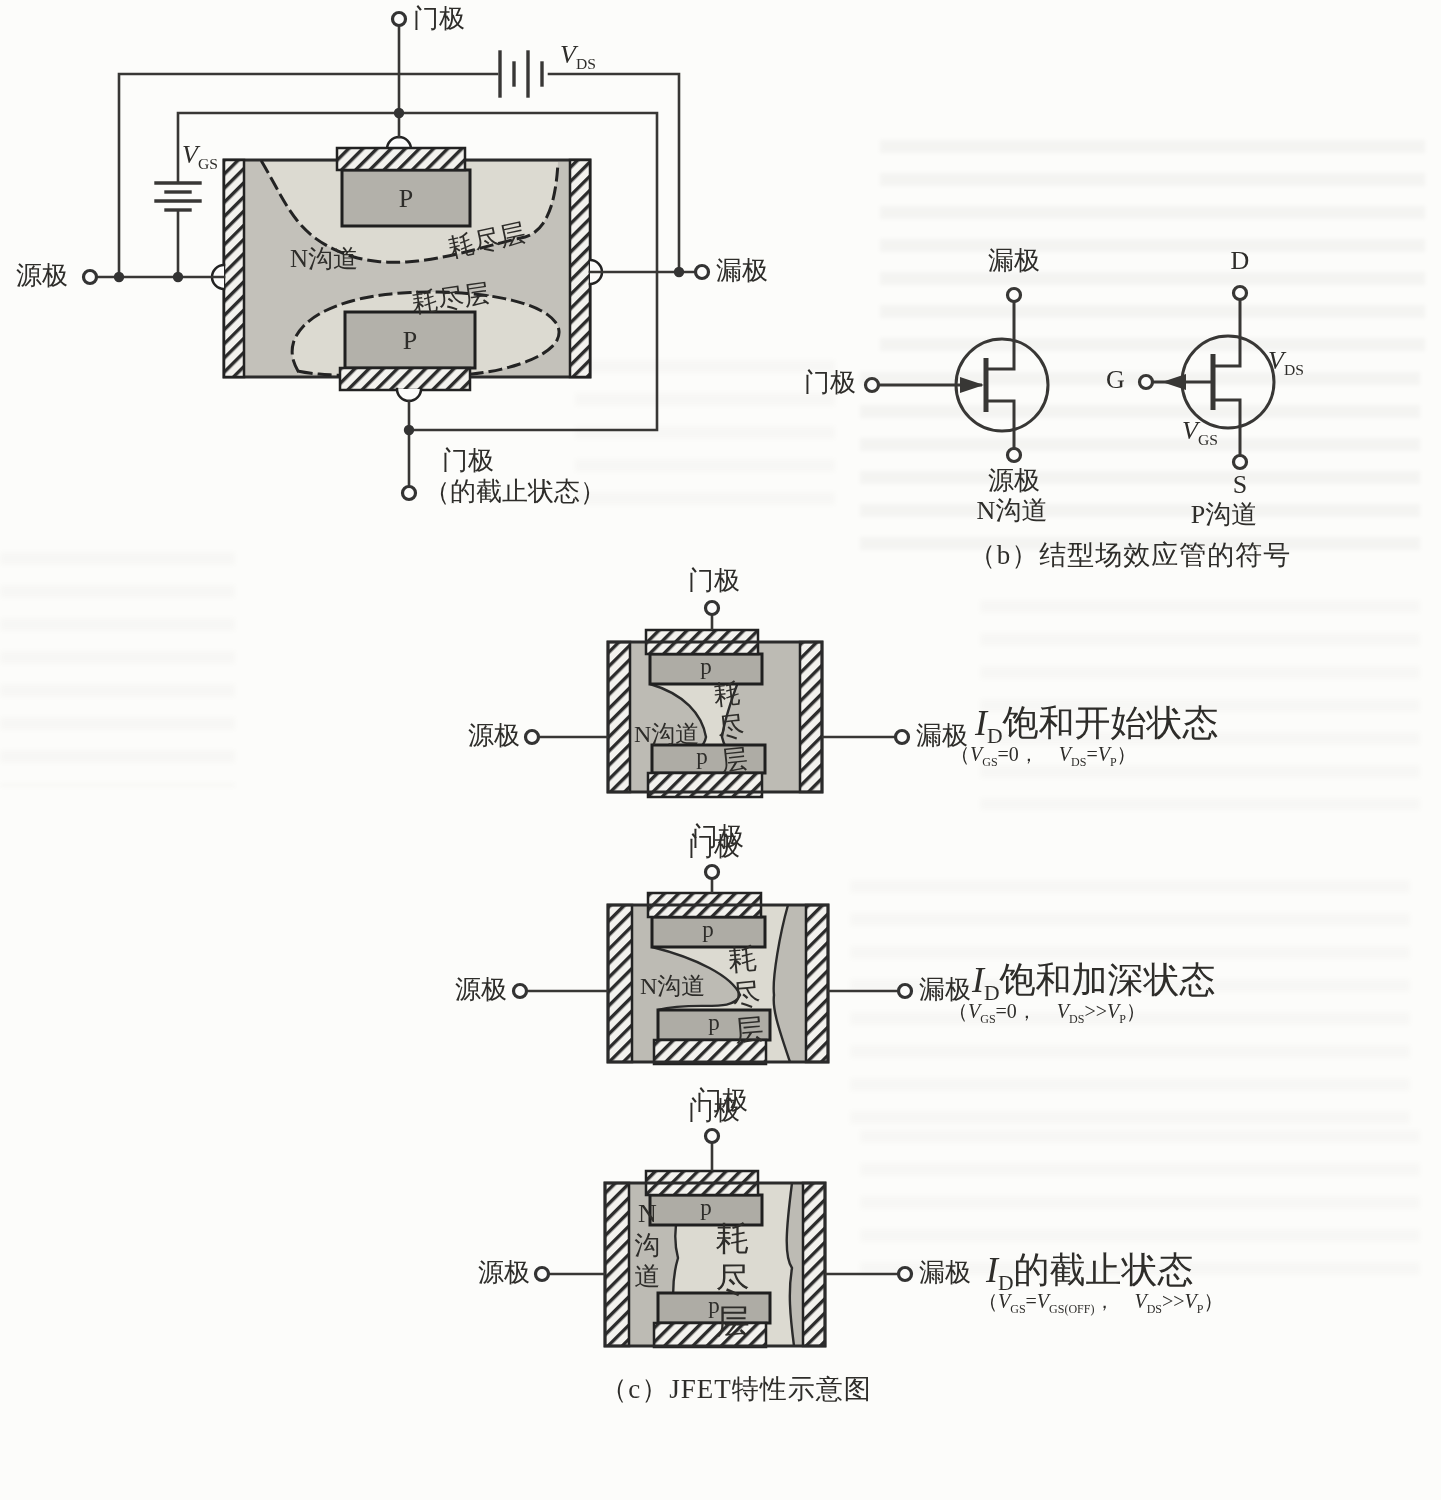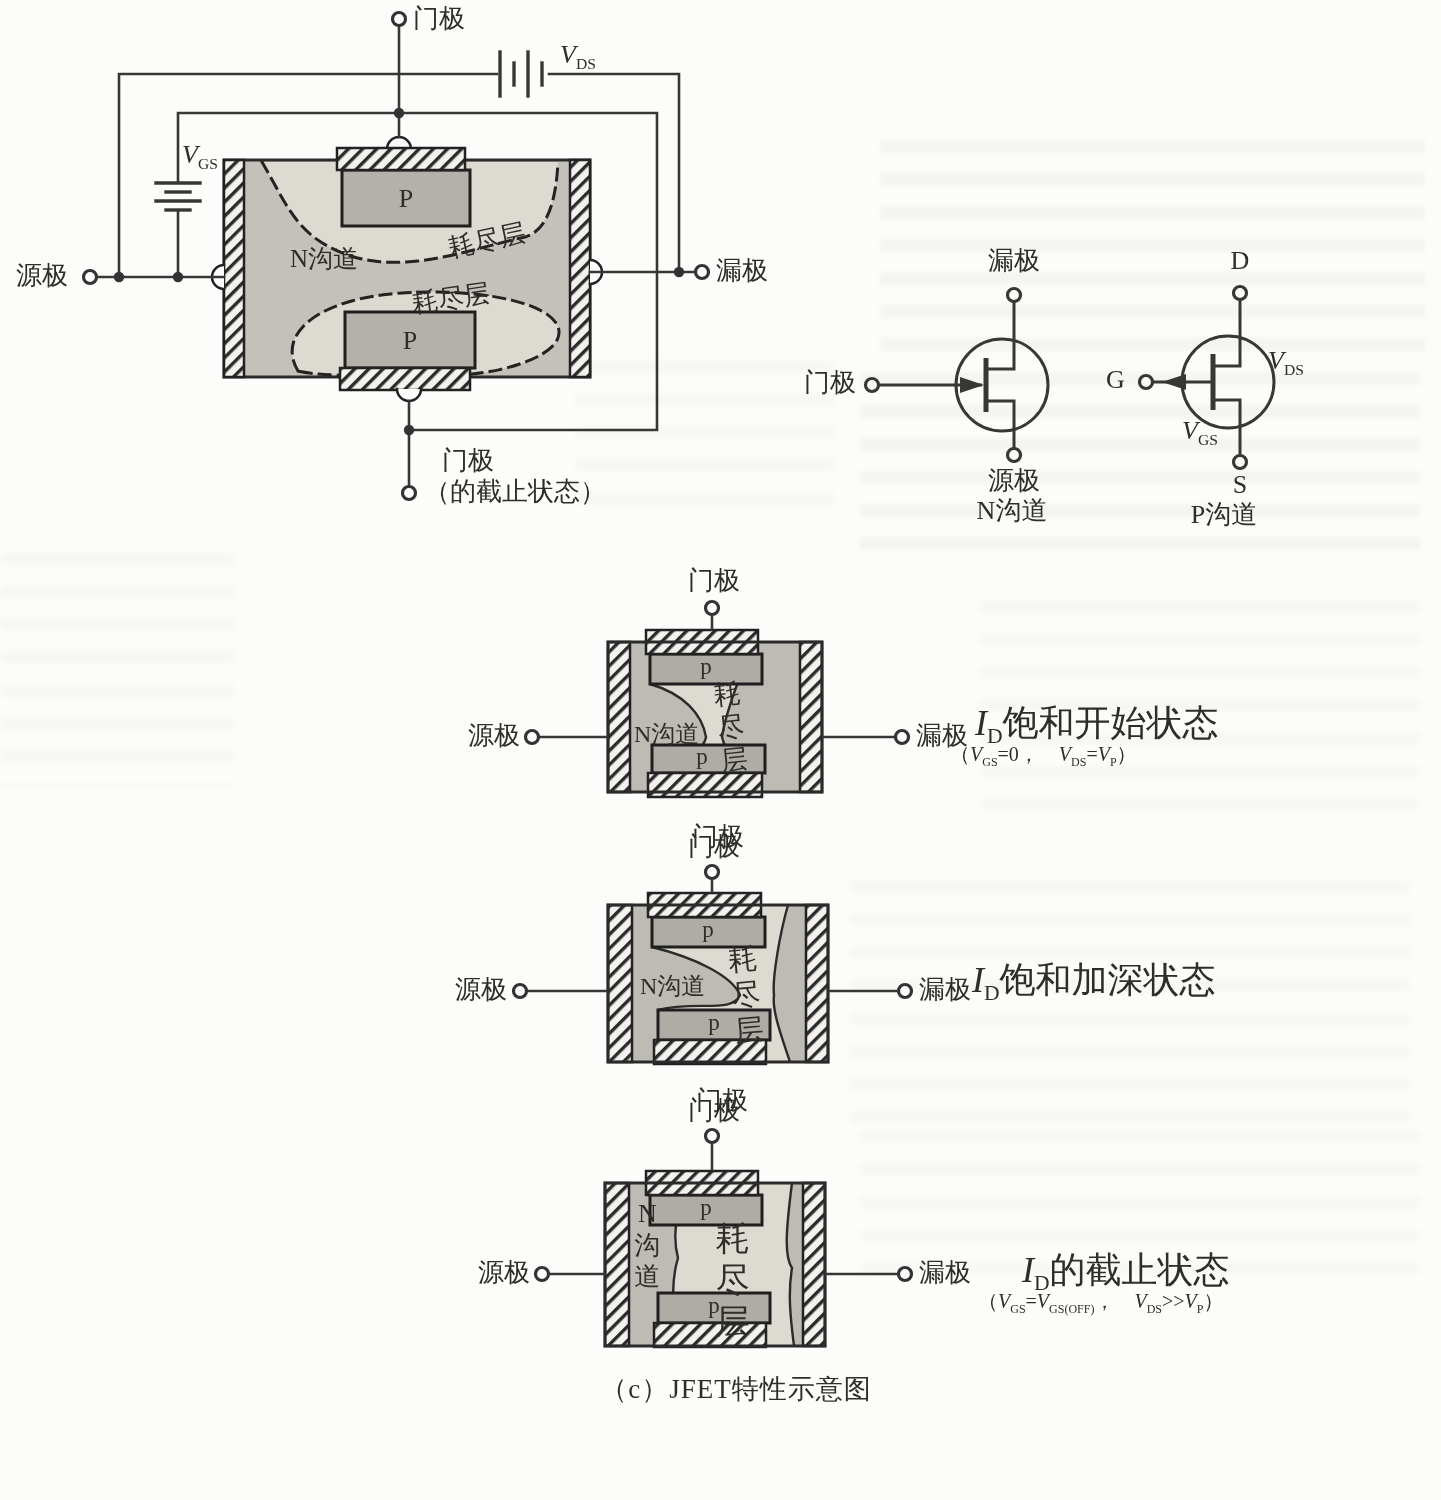--- a/index.html
+++ b/index.html
@@ -225,20 +225,21 @@
   <div class="lbl ctr" style="left:1014px;top:246px;">漏极</div>
   <div class="lbl" style="left:804px;top:368px;">门极</div>
   <div class="lbl ctr" style="left:1014px;top:466px;">源极</div>
   <div class="lbl ctr" style="left:1012px;top:496px;">N沟道</div>
   <div class="lbl ctr" style="left:1240px;top:246px;">D</div>
   <div class="lbl" style="left:1106px;top:365px;">G</div>
   <div class="lbl ctr" style="left:1240px;top:470px;">S</div>
   <div class="lbl frm" style="left:1268px;top:346px;"><i>V</i><sub>DS</sub></div>
   <div class="lbl frm" style="left:1182px;top:416px;"><i>V</i><sub>GS</sub></div>
   <div class="lbl ctr" style="left:1224px;top:500px;">P沟道</div>
+  <div class="lbl ctr cap" style="left:1130px;top:540px;">（b）结型场效应管的符号</div>
 
   <div class="lbl ctr" style="left:714px;top:566px;">门极</div>
   <div class="lbl" style="left:468px;top:721px;">源极</div>
   <div class="lbl" style="left:916px;top:721px;">漏极</div>
   <div class="lbl" style="left:634px;top:721px;font-size:24px;">N沟道</div>
   <div class="lbl stack" style="left:716px;top:678px;font-size:27px;transform:rotate(-6deg);">耗尽层</div>
   <div class="lbl ctr" style="left:706px;top:654px;font-size:23px;">p</div>
   <div class="lbl ctr" style="left:702px;top:744px;font-size:23px;">p</div>
   <div class="lbl ctr" style="left:718px;top:822px;">门极</div>
   <div class="lbl frm state-t" style="left:975px;top:703px;"><i>I</i><sub>D</sub>饱和开始状态</div>
@@ -246,26 +247,27 @@
 
   <div class="lbl ctr" style="left:714px;top:832px;">门极</div>
   <div class="lbl" style="left:455px;top:975px;">源极</div>
   <div class="lbl" style="left:919px;top:975px;">漏极</div>
   <div class="lbl" style="left:640px;top:973px;font-size:24px;">N沟道</div>
   <div class="lbl stack" style="left:730px;top:942px;font-size:29px;transform:rotate(-5deg);">耗尽层</div>
   <div class="lbl ctr" style="left:708px;top:917px;font-size:23px;">p</div>
   <div class="lbl ctr" style="left:714px;top:1010px;font-size:23px;">p</div>
   <div class="lbl ctr" style="left:722px;top:1086px;">门极</div>
   <div class="lbl frm state-t" style="left:972px;top:960px;"><i>I</i><sub>D</sub>饱和加深状态</div>
+  <div class="lbl frm state-c" style="left:948px;top:1000px;">（<i>V</i><sub>GS</sub>=0，　<i>V</i><sub>DS</sub>&gt;&gt;<i>V</i><sub>P</sub>）</div>
 
   <div class="lbl ctr" style="left:714px;top:1096px;">门极</div>
   <div class="lbl" style="left:478px;top:1258px;">源极</div>
   <div class="lbl" style="left:919px;top:1258px;">漏极</div>
   <div class="lbl stack" style="left:633px;top:1198px;font-size:26px;">N沟道</div>
   <div class="lbl stack" style="left:714px;top:1218px;font-size:34px;">耗尽层</div>
   <div class="lbl ctr" style="left:706px;top:1195px;font-size:23px;">p</div>
   <div class="lbl ctr" style="left:714px;top:1293px;font-size:23px;">p</div>
-  <div class="lbl frm state-t" style="left:1022px;top:1250px;"><i>I</i><sub>D</sub>的截止状态</div>
+  <div class="lbl frm state-t" style="left:986px;top:1250px;"><i>I</i><sub>D</sub>的截止状态</div>
   <div class="lbl frm state-c" style="left:978px;top:1290px;">（<i>V</i><sub>GS</sub>=<i>V</i><sub>GS(OFF)</sub>，　<i>V</i><sub>DS</sub>&gt;&gt;<i>V</i><sub>P</sub>）</div>
 
   <div class="lbl ctr cap" style="left:736px;top:1374px;">（c）JFET特性示意图</div>
 
 </div>
 
 </body></html>

